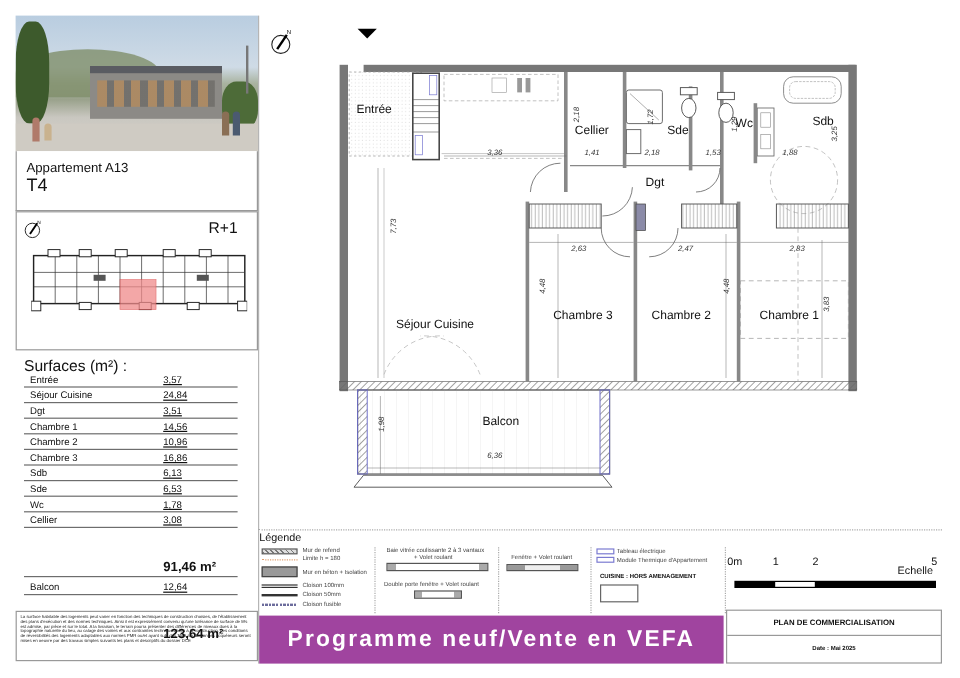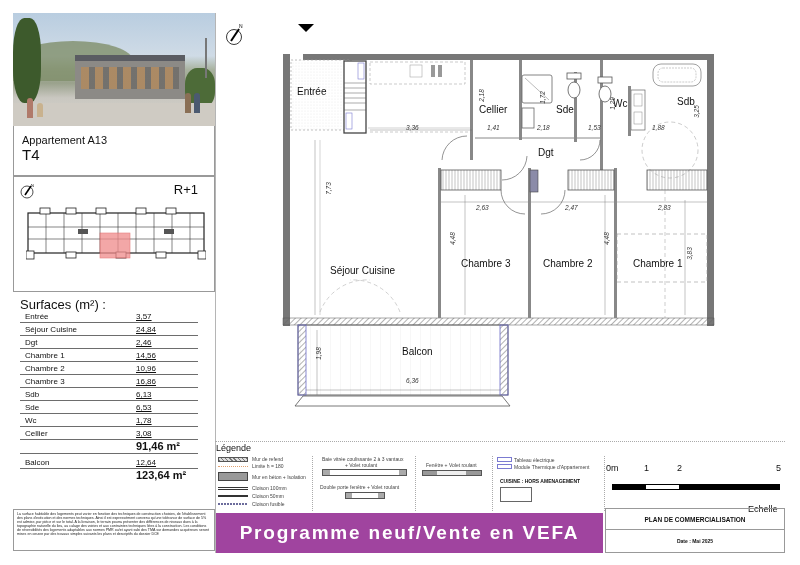--- a/index.html
+++ b/index.html
@@ -24,21 +24,21 @@
   .mini-box { position: absolute; left: 13px; top: 176px; width: 202px; height: 116px; border: 1px solid #999; border-top: 1px solid #999; background: #fff; }
   .mini-box .level { position: absolute; right: 16px; top: 5px; font-size: 13px; }
   .compass-small { position: absolute; left: 6px; top: 6px; width: 16px; height: 16px; }
   .mini-plan { position: absolute; left: 12px; top: 28px; width: 180px; height: 58px; }
 
   .surfaces-title { position: absolute; left: 20px; top: 297px; font-size: 13px; }
   .surf-table { position: absolute; left: 20px; top: 310px; width: 178px; font-size: 8px; }
   .surf-row { position: relative; height: 13px; border-bottom: 1px solid #6d6d6d; }
   .surf-row .lbl { position: absolute; left: 5px; top: 2px; }
   .surf-row .val { position: absolute; left: 116px; top: 2px; text-decoration: underline; }
-  .surf-total { position: relative; height: 14px; border-bottom: 1px solid #6d6d6d; }
+  .surf-total { position: relative; height: 14px; border-bottom: 1px solid #6d6d6d; margin-top: 27px; }
   .surf-total .val { position: absolute; left: 116px; top: 0px; font-size: 11px; font-weight: bold; }
   .surf-gap { height: 2px; }
 
   .disclaimer { position: absolute; left: 13px; top: 509px; width: 202px; height: 42px; border: 1px solid #999; padding: 2px 3px; font-size: 3.6px; line-height: 4.1px; color: #222; }
 
   
   .divider-v { position: absolute; left: 215px; top: 13px; width: 1px; height: 540px; background: #b5b5b5; }
   .compass-big { position: absolute; left: 225px; top: 22px; width: 22px; height: 26px; }
   .entry-arrow { position: absolute; left: 298px; top: 24px; width: 0; height: 0;
                  border-left: 8px solid transparent; border-right: 8px solid transparent; border-top: 8px solid #000; }
@@ -50,21 +50,21 @@
   
   .legend-box { position: absolute; left: 215px; top: 441px; width: 570px; height: 73px; border-top: 1px dotted #aaa; }
   .legend-title { position: absolute; left: 216px; top: 443px; font-size: 9px; }
   .lg { position: absolute; font-size: 5px; color: #444; white-space: nowrap; }
   .lg-sep { position: absolute; top: 456px; width: 0; height: 55px; border-left: 1px dotted #aaa; }
   .swatch { position: absolute; }
 
   .scale-labels { position: absolute; font-size: 9px; color: #111; }
   .scale-bar { position: absolute; left: 612px; top: 484px; width: 168px; height: 6px; background: #000; }
   .scale-bar .white { position: absolute; left: 34px; top: 1px; width: 33px; height: 4px; background: #fff; }
-  .echelle { position: absolute; left: 748px; top: 504px; font-size: 9px; }
+  .echelle { position: absolute; left: 748px; top: 470px; font-size: 9px; }
 
   
   .banner { position: absolute; left: 216px; top: 513px; width: 387px; height: 40px; background: #a0449f;
             color: #fff; font-size: 19px; font-weight: bold; letter-spacing: 1.8px; text-align: center; line-height: 40px; }
   .title-block { position: absolute; left: 605px; top: 508px; width: 180px; height: 45px; border: 1px solid #999; }
   .title-block .plan-title { position: absolute; left: 0; top: 0; width: 100%; height: 21px; font-size: 6.5px; font-weight: bold; text-align: center; line-height: 21px; border-bottom: 1px solid #999; }
   .title-block .date { position: absolute; left: 0; top: 21px; width: 100%; height: 22px; font-size: 5px; font-weight: bold; text-align: center; line-height: 22px; }
 </style>
 </head>
 <body>
@@ -132,21 +132,21 @@
   <div class="surf-row">
       <span class="lbl">Entrée</span>
       <span class="val">3,57</span>
     </div>
   <div class="surf-row">
       <span class="lbl">Séjour Cuisine</span>
       <span class="val">24,84</span>
     </div>
   <div class="surf-row">
       <span class="lbl">Dgt</span>
-      <span class="val">2,46</span>
+      <span class="val">3,51</span>
     </div>
   <div class="surf-row">
       <span class="lbl">Chambre 1</span>
       <span class="val">14,56</span>
     </div>
   <div class="surf-row">
       <span class="lbl">Chambre 2</span>
       <span class="val">10,96</span>
     </div>
   <div class="surf-row">

